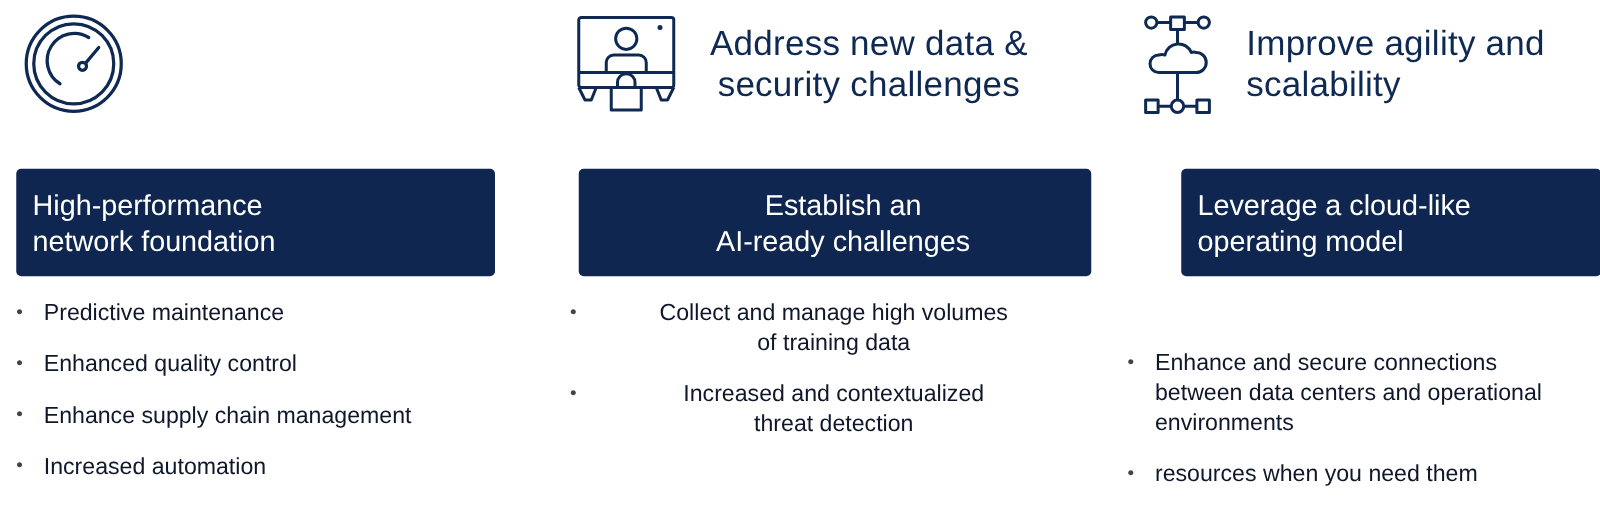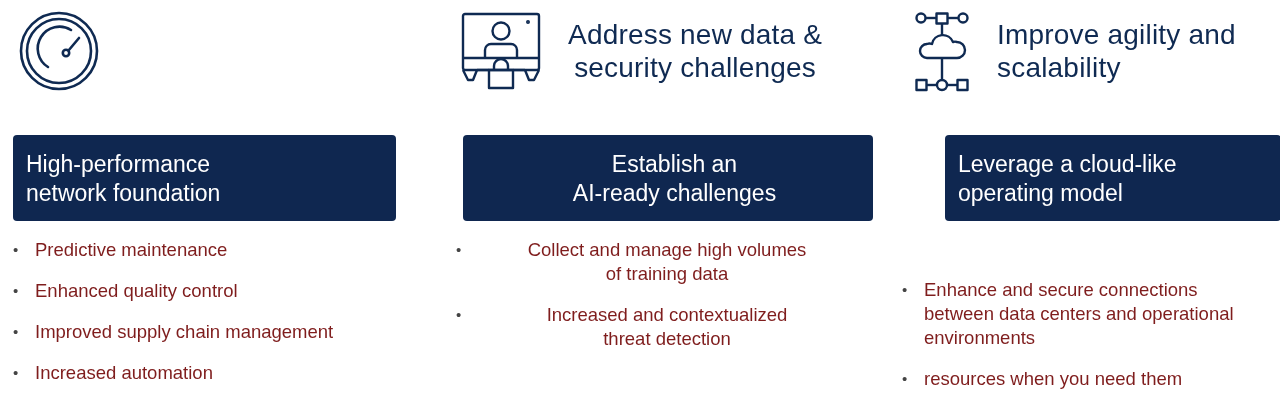--- a/index.html
+++ b/index.html
@@ -7,21 +7,21 @@
          font-family:"Liberation Sans", "DejaVu Sans", sans-serif; }
   .col { position:absolute; top:0; height:406px; }
   .icon { position:absolute; top:8px; }
   .icon svg { display:block; }
   .heading { position:absolute; top:18px; color:#0f2a52; font-size:28px;
              line-height:33px; letter-spacing:0.2px; }
   .box { position:absolute; top:135px; height:86px; background:#0f2750;
          border-radius:4px; box-sizing:border-box; padding:15px 0 0 13px;
          color:#ffffff; font-size:23px; line-height:29px; }
   .bullets { position:absolute; top:238px; margin:0; padding:0; list-style:none;
-             color:#7f1d1d; font-size:18.5px; line-height:24px; }
+             color:#0f172a; font-size:18.5px; line-height:24px; }
   .bullets li { position:relative; padding-left:22px; margin-bottom:17px; }
   .bullets li::before { content:"•"; position:absolute; left:0; top:0; font-size:15px; color:#444; }
 </style>
 </head>
 <body>
 
 <div class="col" style="left:0; width:420px;">
   <div class="icon" style="left:18px; top:10px;">
     <svg width="82" height="82" viewBox="0 0 82 82" fill="none" stroke="#0f2a52" stroke-width="2.6" stroke-linecap="round">
       <circle cx="41" cy="41" r="38"></circle>
@@ -31,21 +31,21 @@
       <line x1="50.5" y1="40.5" x2="61" y2="28"></line>
     </svg>
   </div>
   <div class="box" style="left:13px; width:383px;">
     <div>High-performance</div>
     <div>network foundation</div>
   </div>
   <ul class="bullets" style="left:13px; width:400px;">
     <li><span>Predictive maintenance</span></li>
     <li><span>Enhanced quality control</span></li>
-    <li><span>Improved supply chain management</span></li>
+    <li><span>Enhance supply chain management</span></li>
     <li><span>Increased automation</span></li>
   </ul>
 </div>
 
 <div class="col" style="left:0; width:880px;text-align:center;">
   <div class="icon" style="left:461px; top:12px;">
     <svg width="80" height="80" viewBox="0 0 80 80" fill="none" stroke="#0f2a52" stroke-width="2.4" stroke-linejoin="round">
       <rect x="2" y="2" width="76" height="56" rx="2"></rect>
       <line x1="2" y1="46" x2="78" y2="46"></line>
       <circle cx="67" cy="10" r="0.8" fill="#0f2a52"></circle>

